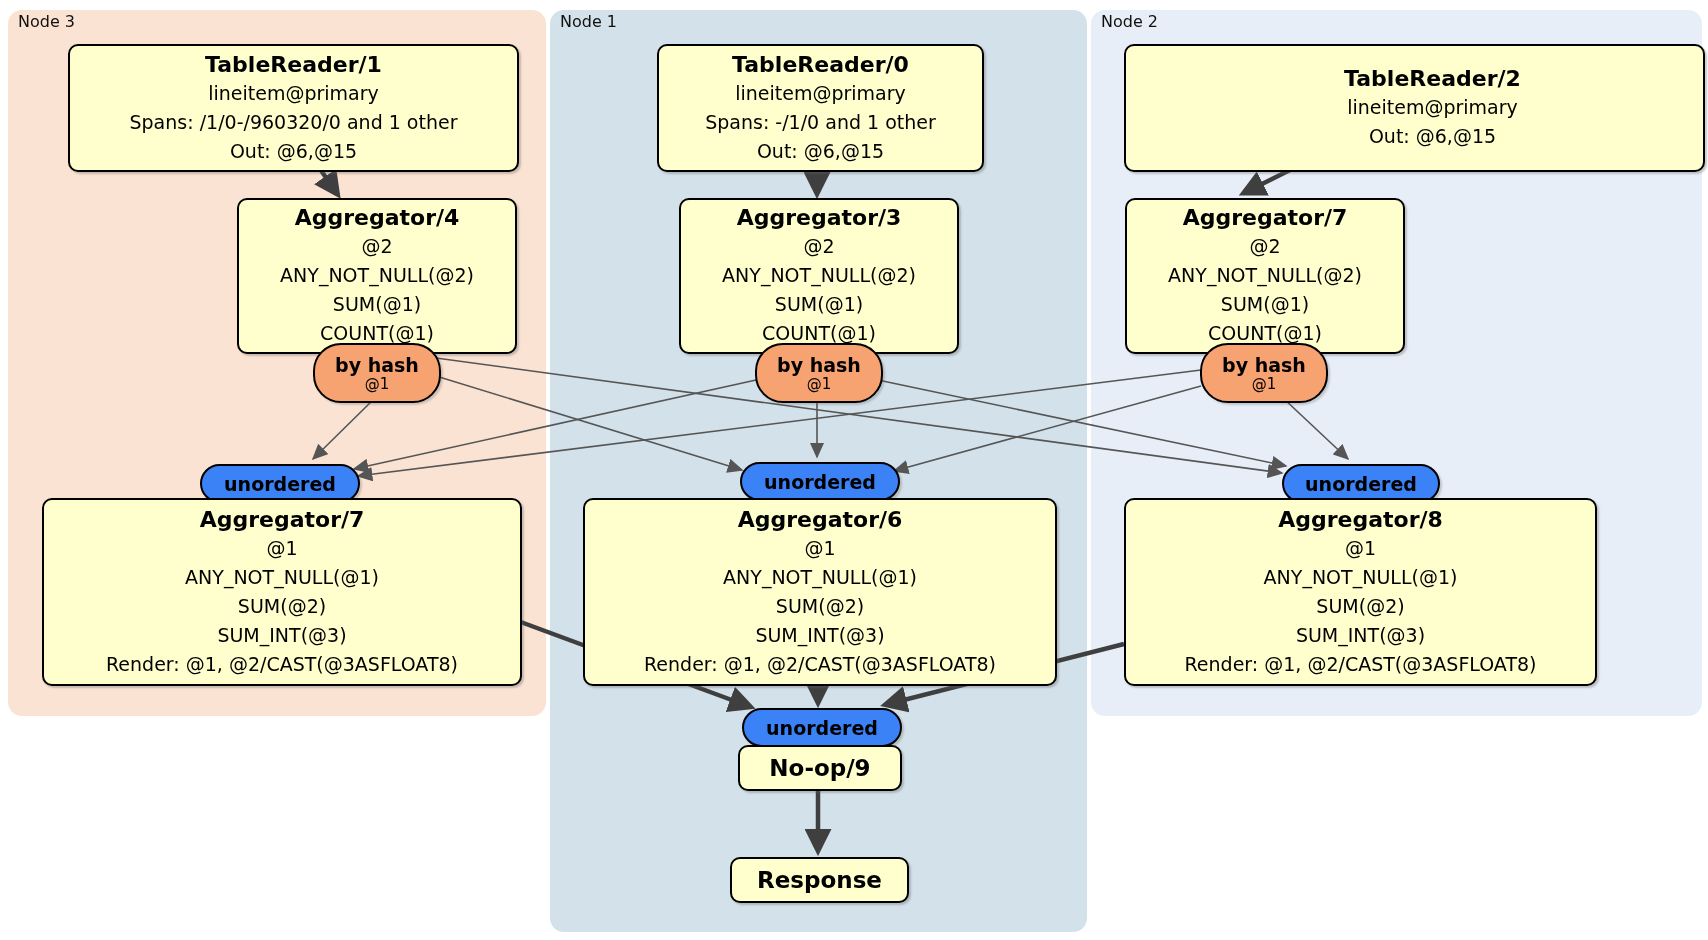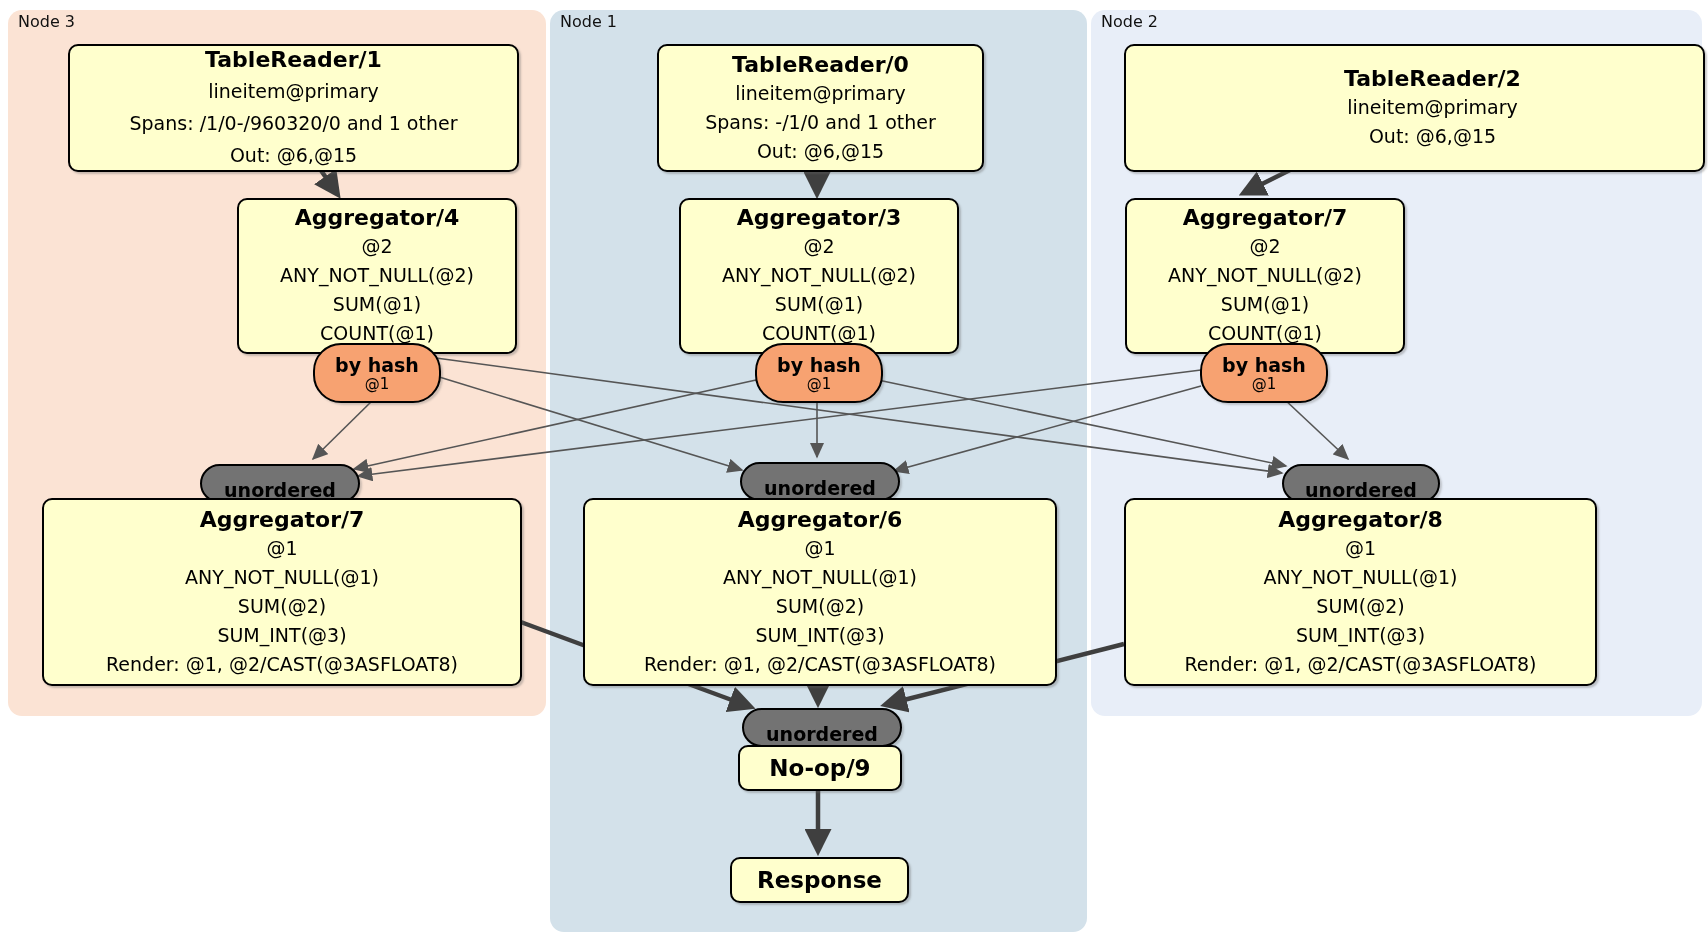--- a/index.html
+++ b/index.html
@@ -17,21 +17,21 @@
   }
   .box .title{font-weight:bold;font-size:22px;line-height:28px;}
   .box .line{font-size:19px;line-height:29px;white-space:nowrap;}
   .box.small-title .title{font-size:23px;line-height:30px;}
   .pill{
     position:absolute;z-index:2;border:2px solid #000;border-radius:28px;
     display:flex;flex-direction:column;justify-content:center;align-items:center;
     text-align:center;box-shadow:2px 2px 2px rgba(100,100,100,.3);
   }
   .pill.byhash{background:#f7a271;align-items:center;}
-  .pill.unordered{background:#737373;justify-content:flex-end;}
+  .pill.unordered{background:#3b82f6;}
   .pill-label{font-weight:bold;font-size:19px;line-height:22px;}
   .pill-detail{font-size:15px;line-height:17px;}
 </style>
 </head>
 <body>
 
 <div id="canvas">
 
   <div class="region" style="left:8px;top:10px;width:538px;height:706px;background:#fbe3d4;"></div>
   <div class="region" style="left:550px;top:10px;width:537px;height:922px;background:#d3e1ea;"></div>
@@ -67,21 +67,21 @@
       <path d="M436,358 L1282,473" marker-end="url(#arrowThin)"></path>
       <path d="M756,380 L354,469" marker-end="url(#arrowThin)"></path>
       <path d="M817,398 L817,457" marker-end="url(#arrowThin)"></path>
       <path d="M878,380 L1286,466" marker-end="url(#arrowThin)"></path>
       <path d="M1201,370 L358,476" marker-end="url(#arrowThin)"></path>
       <path d="M1201,386 L894,471" marker-end="url(#arrowThin)"></path>
       <path d="M1283,398 L1348,459" marker-end="url(#arrowThin)"></path>
     </g>
   </svg>
 
-  <div class="box" style="left:68px;top:44px;width:447px;height:124px;justify-content:space-between;">
+  <div class="box" style="left:68px;top:44px;width:447px;height:124px;">
     <div class="title">TableReader/1</div>
     <div class="line">lineitem@primary</div>
     <div class="line">Spans: /1/0-/960320/0 and 1 other</div>
     <div class="line">Out: @6,@15</div>
   </div>
 
   <div class="box" style="left:657px;top:44px;width:323px;height:124px;align-items:center;">
     <div class="title">TableReader/0</div>
     <div class="line">lineitem@primary</div>
     <div class="line">Spans: -/1/0 and 1 other</div>

